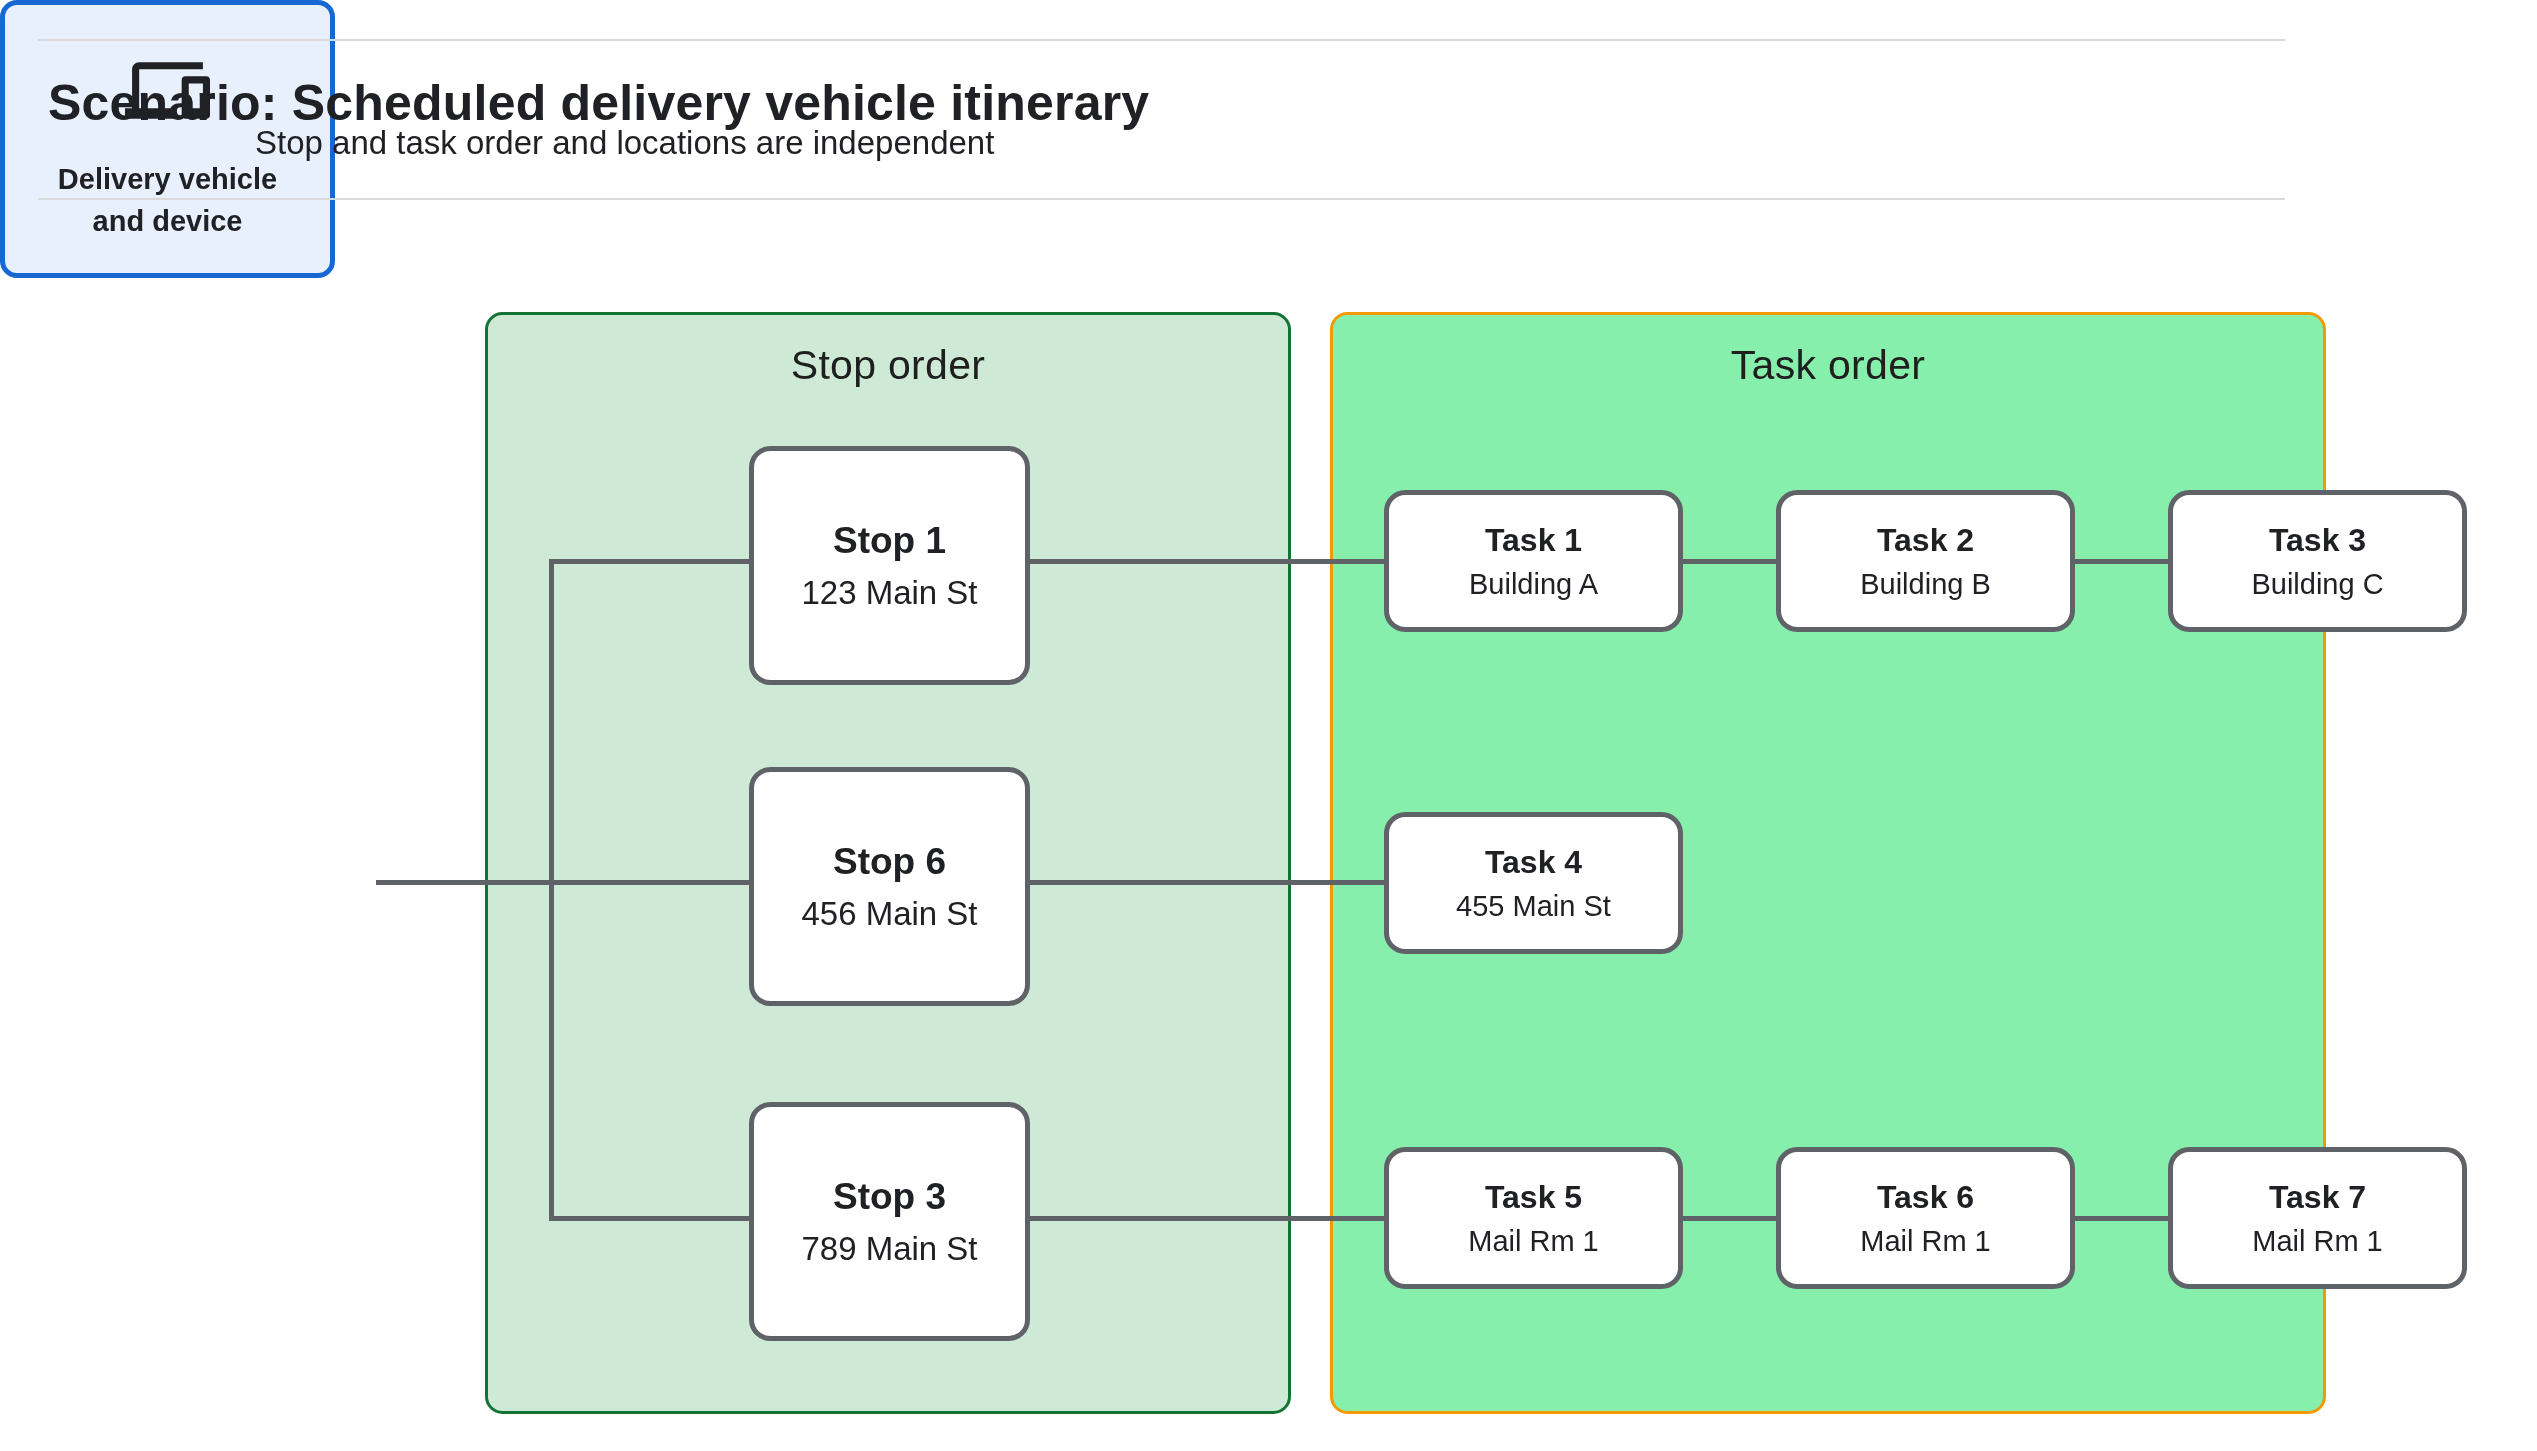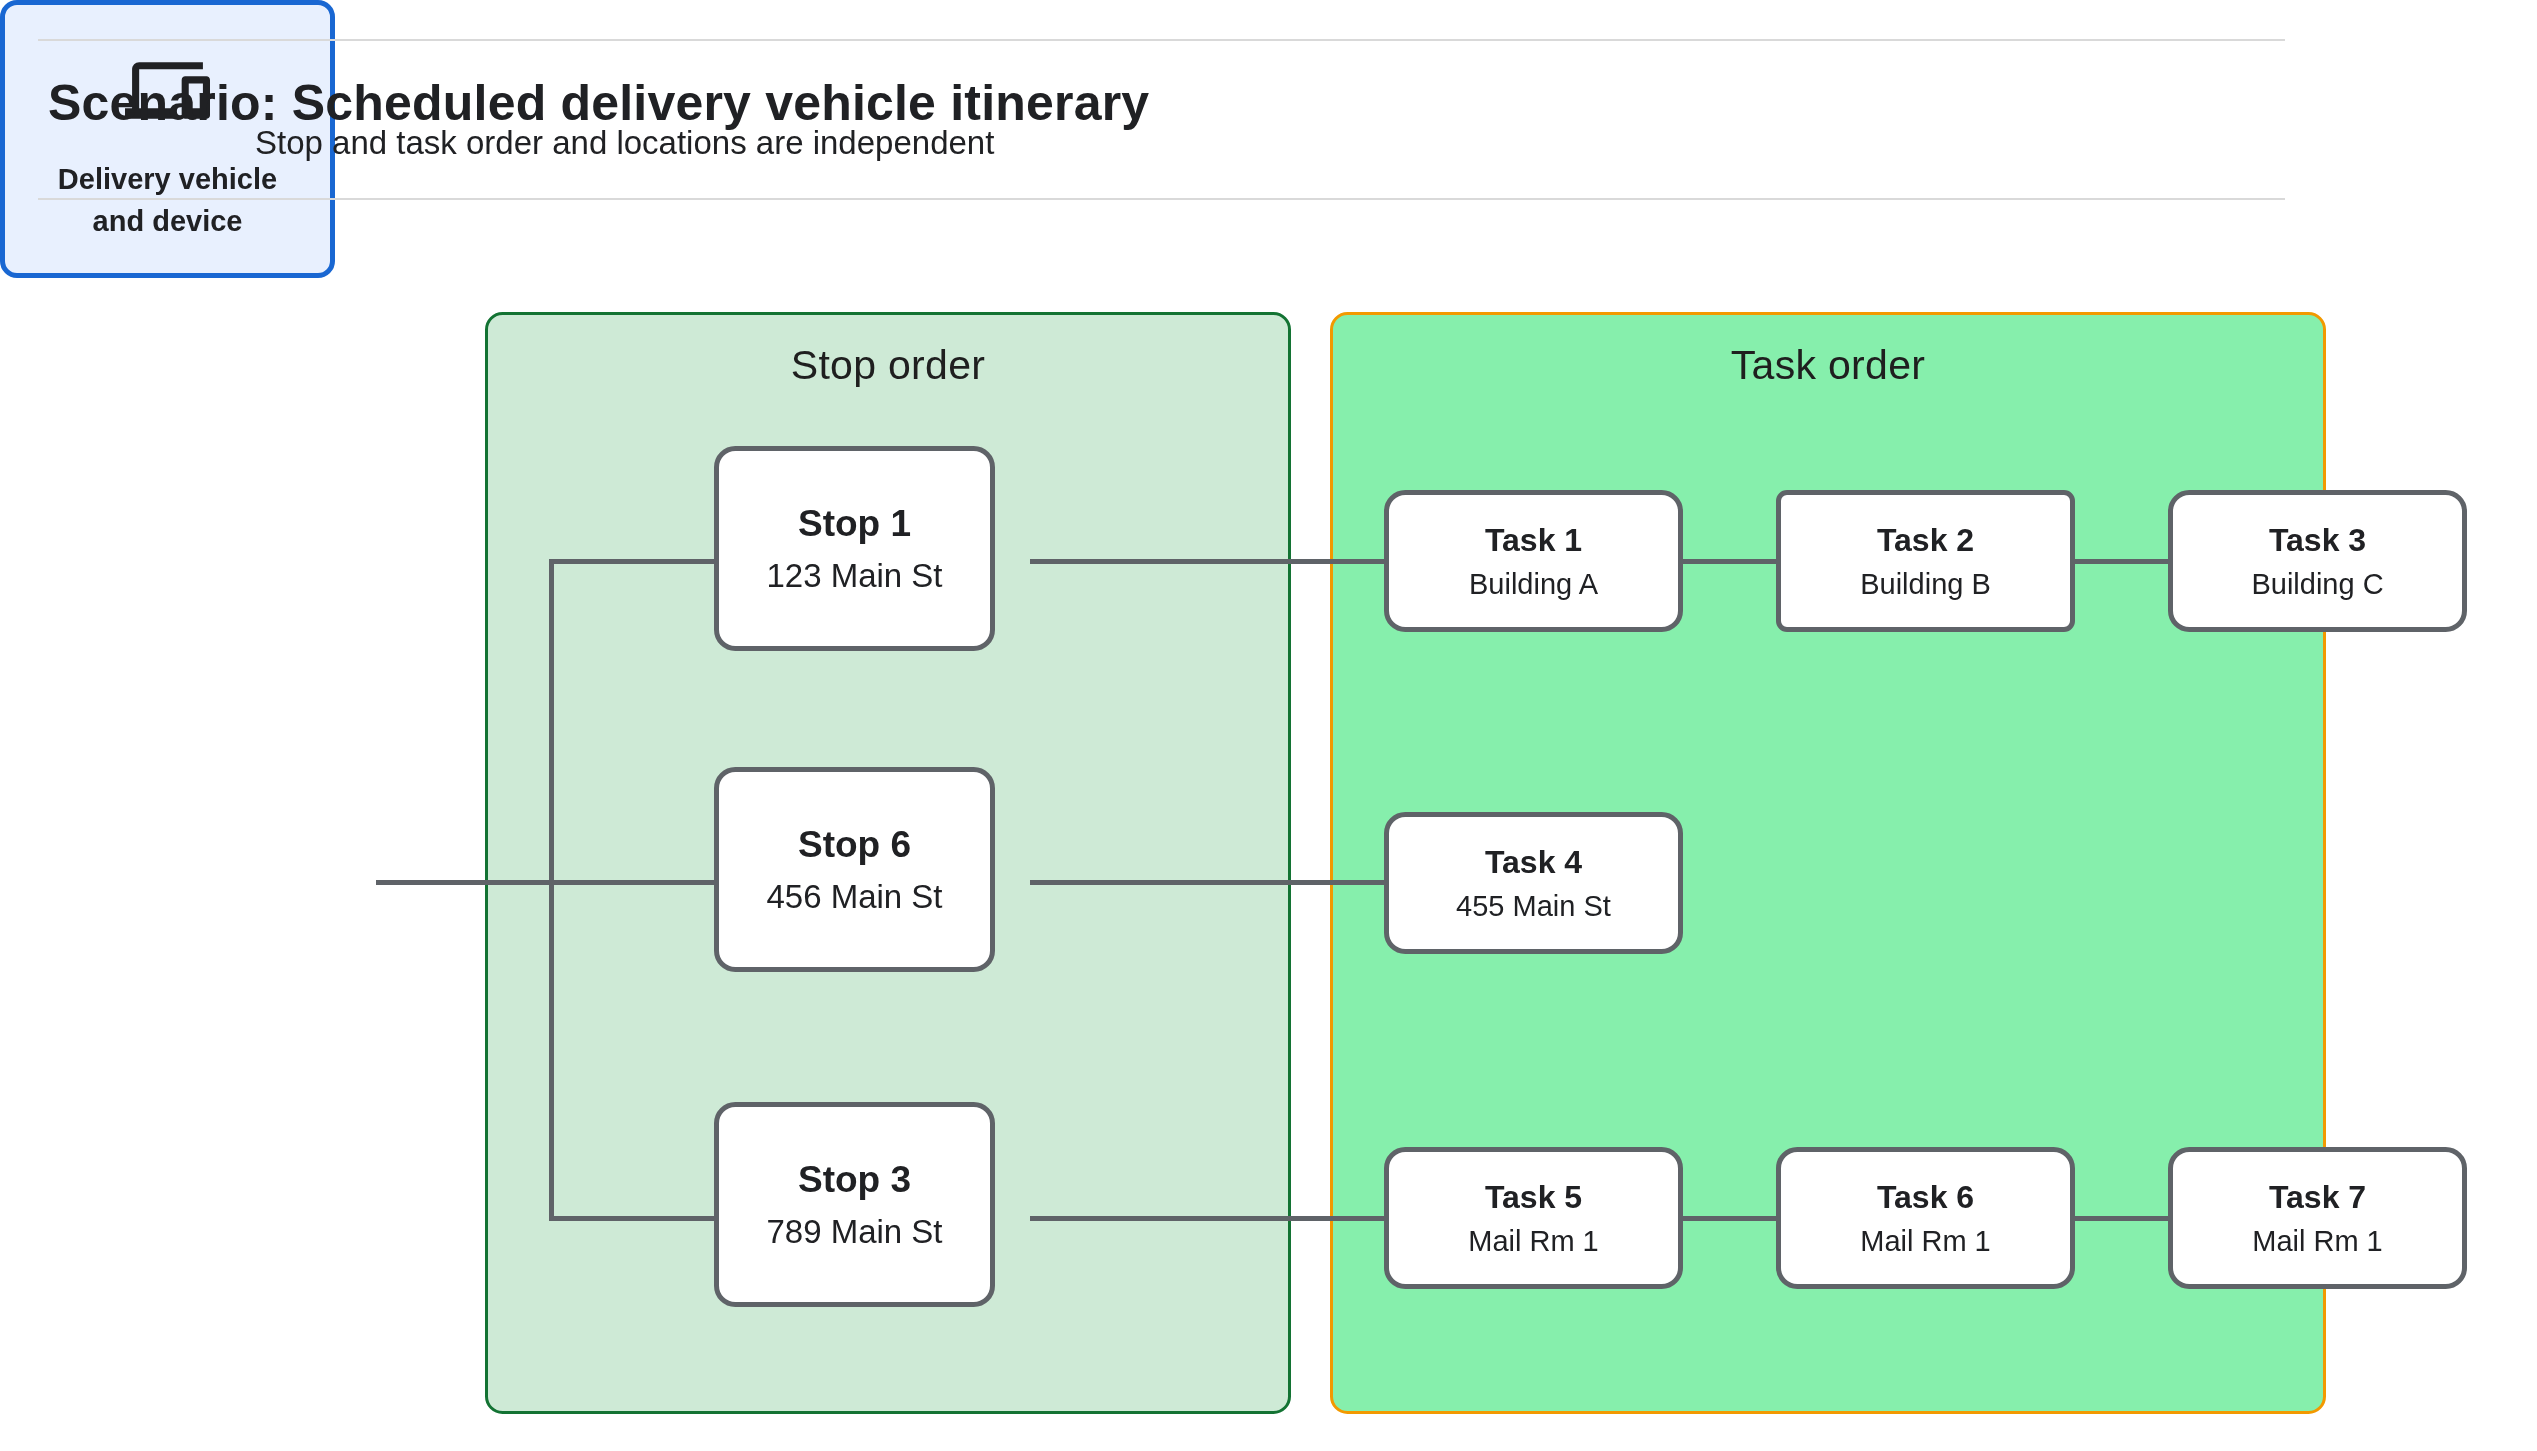--- a/index.html
+++ b/index.html
@@ -29,21 +29,21 @@
   }
   .conn{position:absolute;background:#5f6368;z-index:2;}
   .node{
     position:absolute;box-sizing:border-box;background:#ffffff;
     border:5.8px solid #5f6368;border-radius:21.3px;z-index:3;
     display:flex;flex-direction:column;align-items:center;justify-content:center;
     text-align:center;
   }
   .node-title{font-weight:bold;line-height:1.2;}
   .node-sub{font-weight:normal;line-height:1.2;}
-  .stop-node{width:281px;height:205px;left:714px;}
+  .stop-node{width:281px;height:239px;left:749px;}
   .stop-node .node-title{font-size:37px;margin-bottom:9.7px;}
   .stop-node .node-sub{font-size:33px;}
   .task-node{width:299px;height:142px;}
   .task-node .node-title{font-size:32px;margin-bottom:7.8px;}
   .task-node .node-sub{font-size:29px;}
   .source-node{
     left:42px;top:745px;width:335px;height:278px;
     background:#e8f0fe;border:5.8px solid #1967d2;border-radius:17px;
     display:flex;flex-direction:column;align-items:center;
     justify-content:space-between;box-sizing:border-box;
@@ -99,21 +99,21 @@
 </div>
 <div class="node stop-node" style="top:1102px;">
   <div class="node-title">Stop 3</div>
   <div class="node-sub">789 Main St</div>
 </div>
 
 <div class="node task-node" style="left:1384px;top:490px;">
   <div class="node-title">Task 1</div>
   <div class="node-sub">Building A</div>
 </div>
-<div class="node task-node" style="left:1776px;top:490px;border-radius:11px;">
+<div class="node task-node" style="left:1776px;top:490px;">
   <div class="node-title">Task 2</div>
   <div class="node-sub">Building B</div>
 </div>
 <div class="node task-node" style="left:2168px;top:490px;">
   <div class="node-title">Task 3</div>
   <div class="node-sub">Building C</div>
 </div>
 <div class="node task-node" style="left:1384px;top:812px;">
   <div class="node-title">Task 4</div>
   <div class="node-sub">455 Main St</div>

